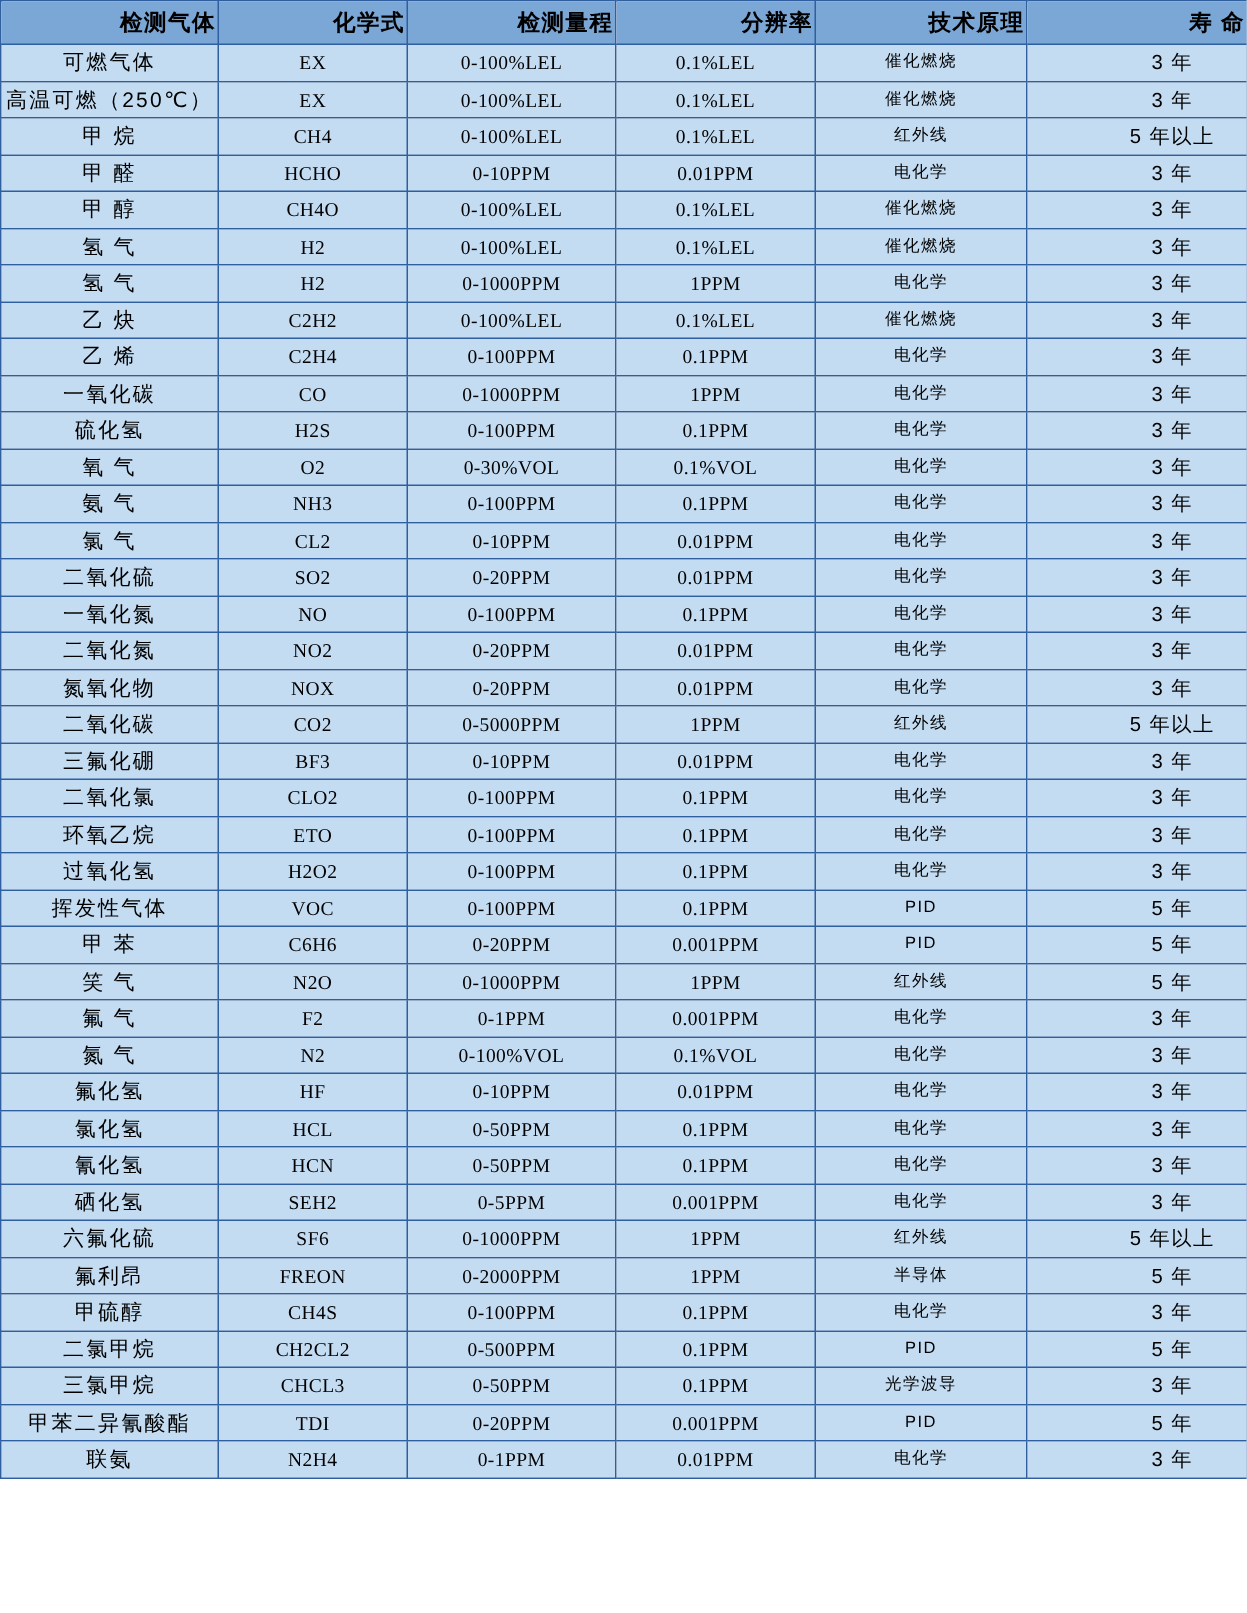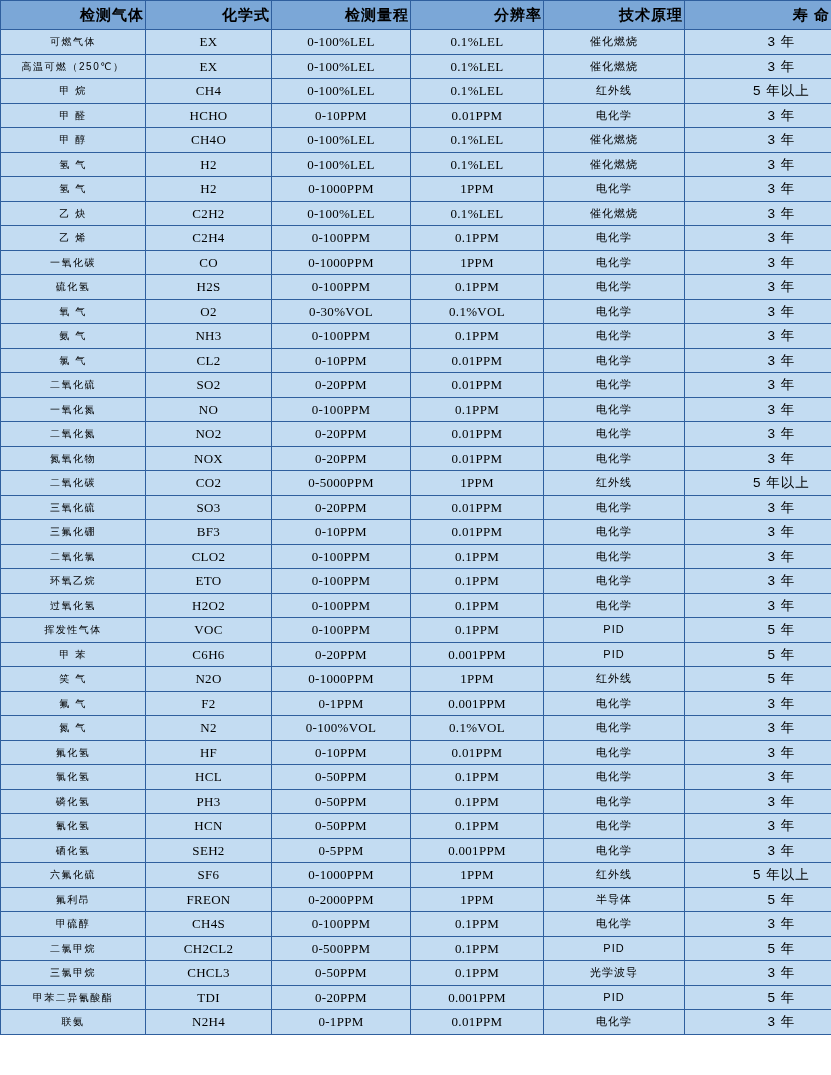--- a/index.html
+++ b/index.html
@@ -40,21 +40,21 @@
     letter-spacing: 1px;
     text-align: right;
   }
   #gas-table tbody td {
     background: #c3dcf2;
     height: 21.5px;
     line-height: 21.5px;
     font-size: 13px;
   }
   #gas-table tbody td.name {
-    font-size: 10px;
+    font-size: 14px;
     letter-spacing: 1.5px;
   }
   #gas-table tbody td.formula,
   #gas-table tbody td.range,
   #gas-table tbody td.resolution {
     font-family: "Liberation Serif", "DejaVu Serif", serif;
     font-size: 13px;
     letter-spacing: 0.3px;
   }
   #gas-table tbody td.principle {
@@ -236,28 +236,20 @@
       </tr>
       <tr>
         <td class="name">二氧化碳</td>
         <td class="formula">CO2</td>
         <td class="range">0-5000PPM</td>
         <td class="resolution">1PPM</td>
         <td class="principle">红外线</td>
         <td class="life">5 年以上</td>
       </tr>
       <tr>
-        <td class="name">三氧化硫</td>
-        <td class="formula">SO3</td>
-        <td class="range">0-20PPM</td>
-        <td class="resolution">0.01PPM</td>
-        <td class="principle">电化学</td>
-        <td class="life">3 年</td>
-      </tr>
-      <tr>
         <td class="name">三氟化硼</td>
         <td class="formula">BF3</td>
         <td class="range">0-10PPM</td>
         <td class="resolution">0.01PPM</td>
         <td class="principle">电化学</td>
         <td class="life">3 年</td>
       </tr>
       <tr>
         <td class="name">二氧化氯</td>
         <td class="formula">CLO2</td>
@@ -332,28 +324,20 @@
       </tr>
       <tr>
         <td class="name">氯化氢</td>
         <td class="formula">HCL</td>
         <td class="range">0-50PPM</td>
         <td class="resolution">0.1PPM</td>
         <td class="principle">电化学</td>
         <td class="life">3 年</td>
       </tr>
       <tr>
-        <td class="name">磷化氢</td>
-        <td class="formula">PH3</td>
-        <td class="range">0-50PPM</td>
-        <td class="resolution">0.1PPM</td>
-        <td class="principle">电化学</td>
-        <td class="life">3 年</td>
-      </tr>
-      <tr>
         <td class="name">氰化氢</td>
         <td class="formula">HCN</td>
         <td class="range">0-50PPM</td>
         <td class="resolution">0.1PPM</td>
         <td class="principle">电化学</td>
         <td class="life">3 年</td>
       </tr>
       <tr>
         <td class="name">硒化氢</td>
         <td class="formula">SEH2</td>

